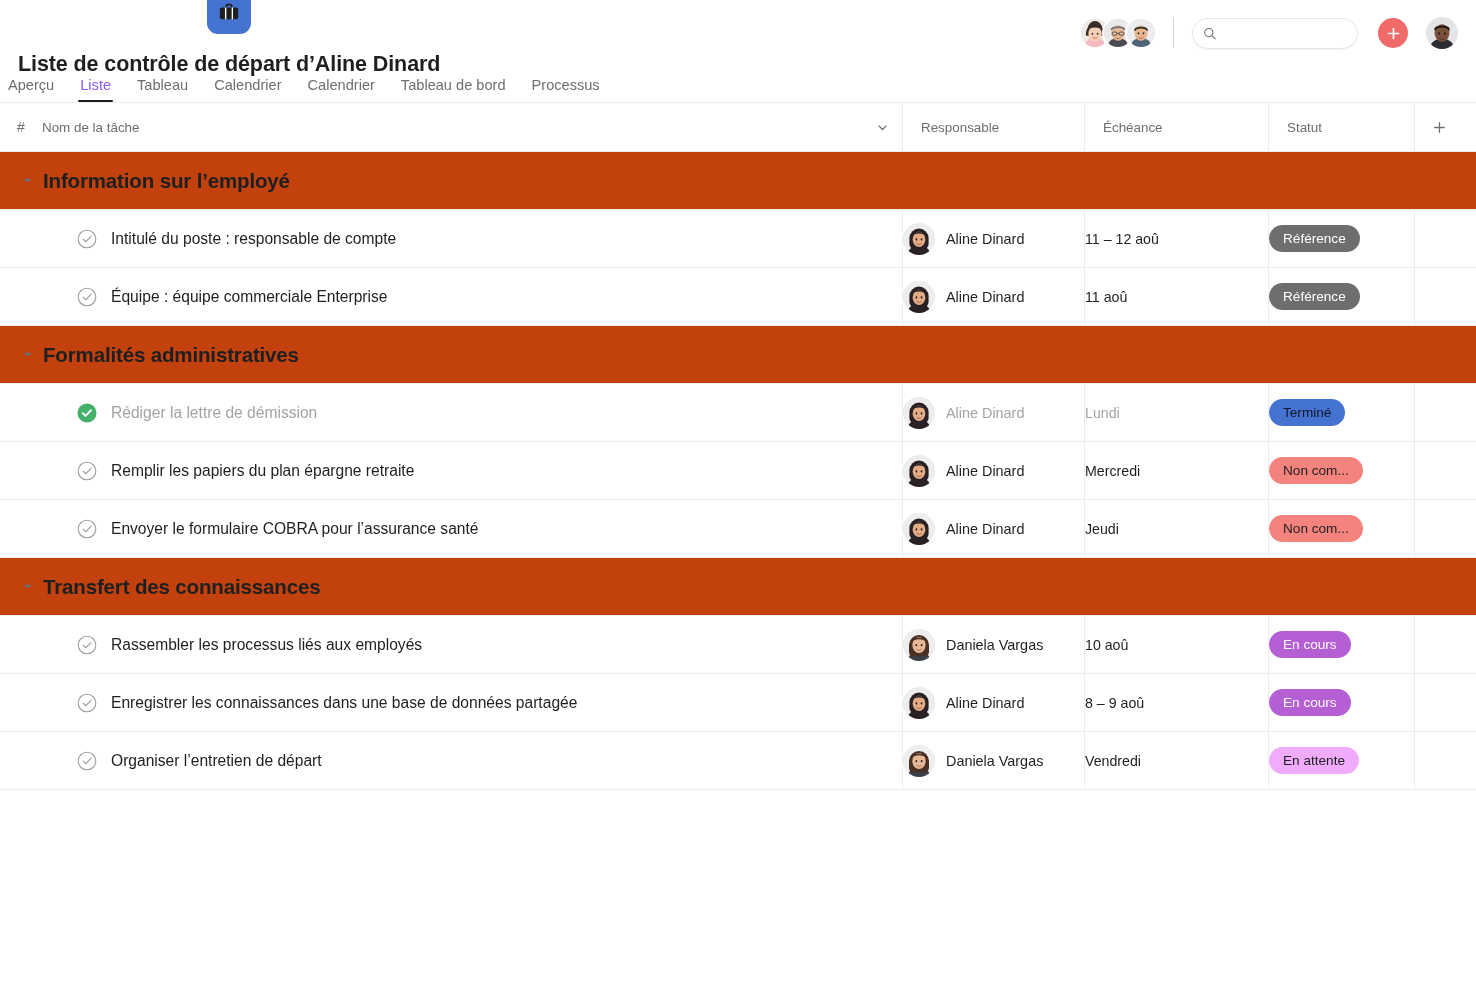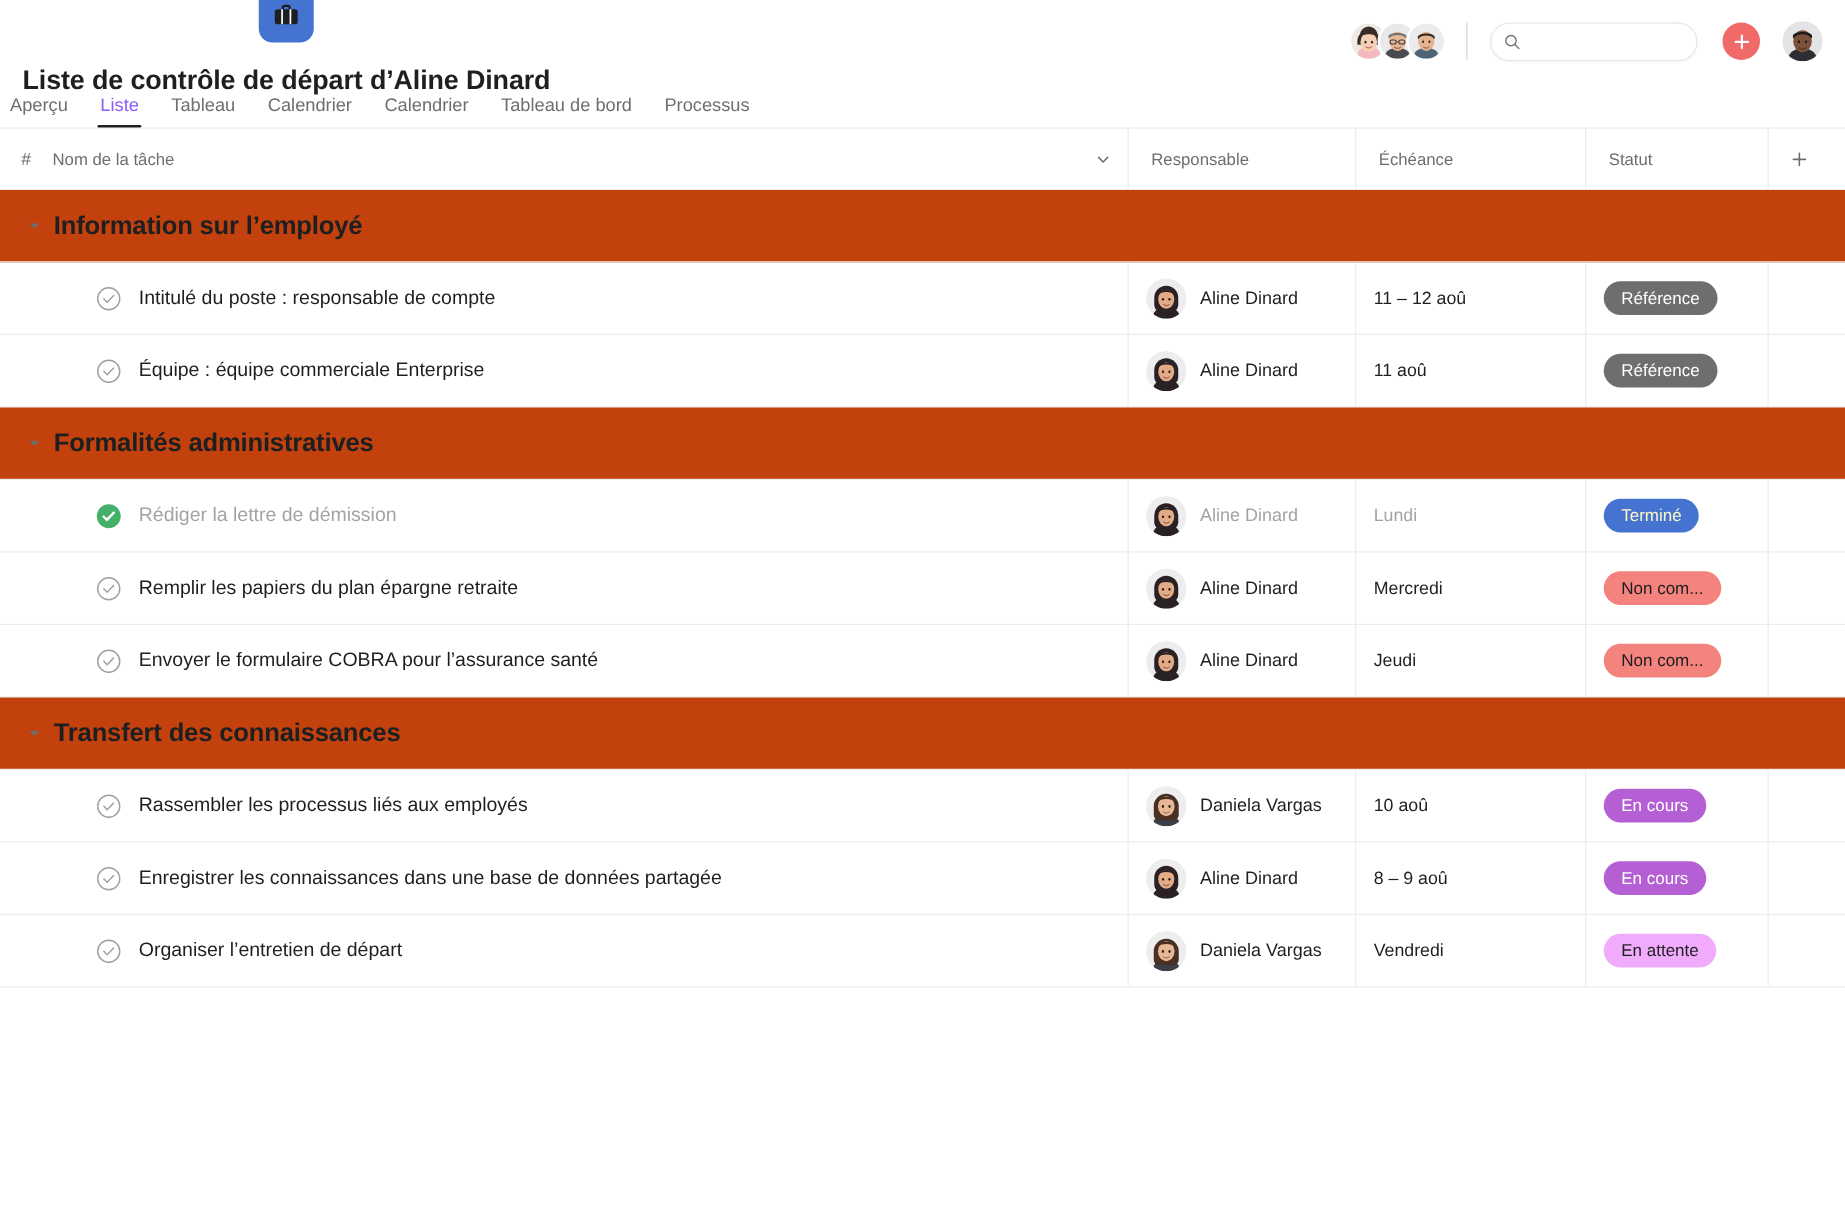--- a/index.html
+++ b/index.html
@@ -247,21 +247,20 @@
     width: 22px;
     height: 22px;
     flex: 0 0 22px;
     cursor: pointer;
   }
 
   .cell {
     display: flex;
     align-items: center;
     height: 100%;
-    padding-left: 14px;
     border-left: 1px solid #ededed;
     font-size: 14.2px;
     color: #1e1f21;
   }
   .assignee-cell { gap: 11px; }
   .assignee-name { font-size: 14.4px; white-space: nowrap; }
   .task-row.done .assignee-name,
   .task-row.done .due-text { color: #a2a3a5; }
   .due-text { font-size: 14.2px; }
 
@@ -497,21 +496,21 @@
               <ellipse cx="23.2" cy="20.6" rx="1.1" ry="1.4" fill="#231b17"></ellipse>
               <path d="M17.4 25.8c1.8 1.4 3.6 1.4 5.3 0" stroke="#a06a52" stroke-width="1.2" fill="none" stroke-linecap="round"></path>
             </svg>
           </span>
           <span class="assignee-name">Aline Dinard</span>
         </div>
         <div class="c-due cell">
           <span class="due-text">Lundi</span>
         </div>
         <div class="c-status cell">
-          <span class="badge" style="background:#4573d2;color:#fef9c3;">Terminé</span>
+          <span class="badge" style="background:#4573d2;color:#0f172a;">Terminé</span>
         </div>
         <div class="c-add empty-cell"></div>
       </div>
       <div class="row task-row">
         <div class="c-name task-name-cell">
           <span class="check"><svg viewBox="0 0 24 24" width="22" height="22">
               <circle cx="12" cy="12" r="9.6" fill="none" stroke="#9ca0a3" stroke-width="1.25"></circle>
               <path d="M7.7 12.1l2.9 2.9 5.7-5.9" fill="none" stroke="#9ca0a3" stroke-width="1.25" stroke-linecap="round" stroke-linejoin="round"></path>
             </svg></span>
           <span class="task-text">Remplir les papiers du plan épargne retraite</span>

